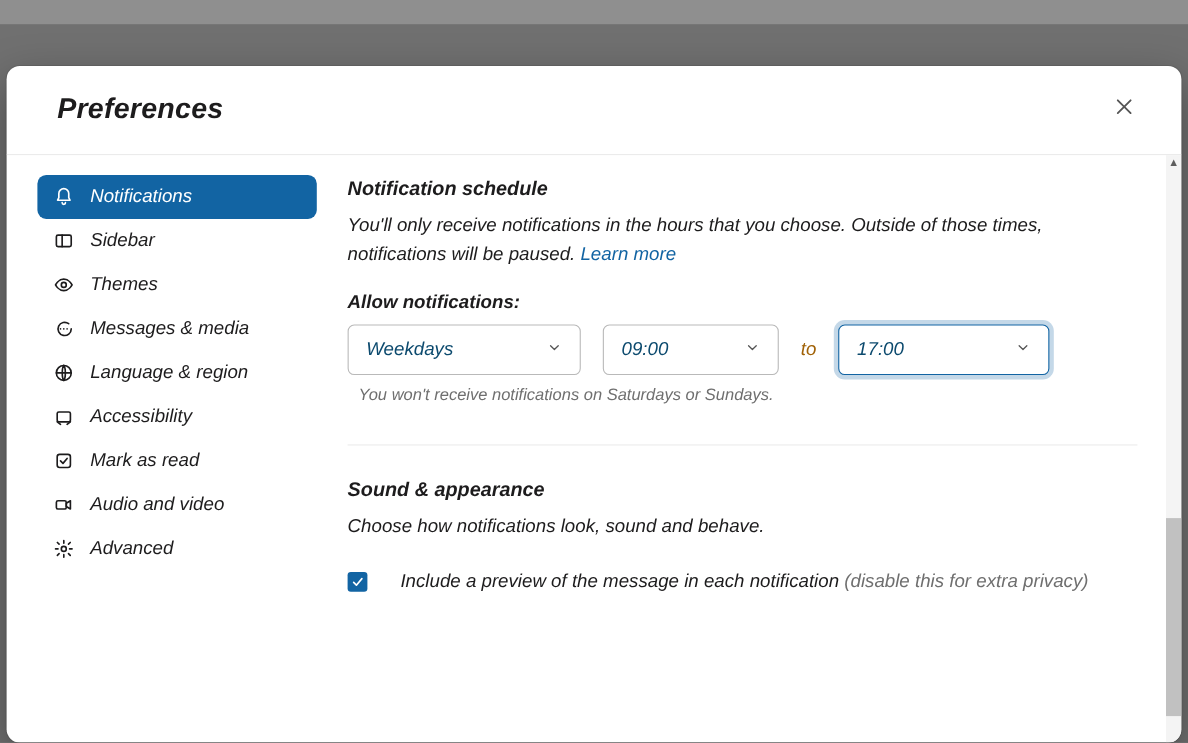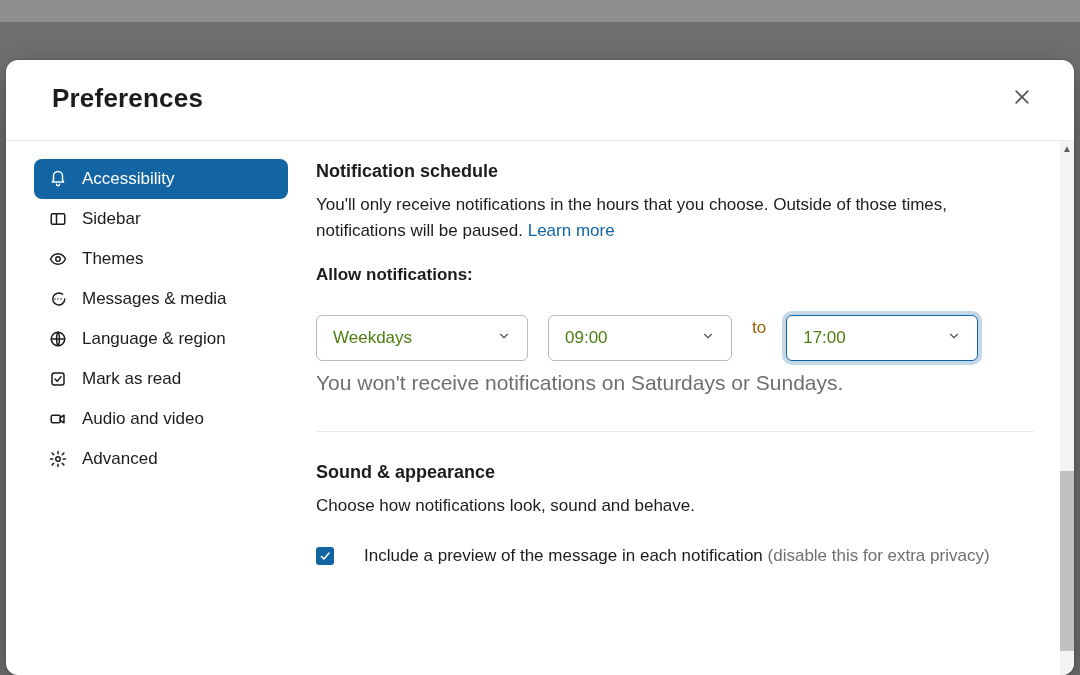--- a/index.html
+++ b/index.html
@@ -2,21 +2,21 @@
 <html><head>
 <meta charset="utf-8">
 <style>
   * { box-sizing: border-box; }
   html, body { margin:0; padding:0; width:1080px; height:675px; font-family: -apple-system, BlinkMacSystemFont, "Segoe UI", Helvetica, Arial, sans-serif; color:#1d1c1d; background:#383838; overflow:hidden; }
   .backdrop { position:relative; width:100%; height:100%; background:#8f8f8f; }
   .backdrop .bottom-band { position:absolute; left:0; right:0; top:22px; bottom:0; background:#707070; }
   .modal {
     position:absolute; left:6px; right:6px; top:60px; bottom:0;
     background:#fff; border-radius:12px; box-shadow:0 0 0 1px rgba(0,0,0,0.08), 0 14px 40px rgba(0,0,0,0.35);
-    display:flex; flex-direction:column; overflow:hidden;
+    display:flex; flex-direction:column; overflow:hidden;font-style:italic;
   }
   .modal-header {
     display:flex; align-items:center; justify-content:space-between;
     padding:20px 34px 24px 46px; border-bottom:1px solid #ebebeb;
   }
   .modal-title { font-size:26px; font-weight:800; letter-spacing:.2px; }
   .close-btn {
     width:36px; height:36px; border:none; background:transparent; border-radius:6px;
     display:flex; align-items:center; justify-content:center; cursor:pointer; color:#555;
   }
@@ -43,26 +43,26 @@
   .fake-scroll-thumb.top-arrow { top:0; height:14px; display:flex; align-items:center; justify-content:center; background:transparent; color:#5e5e5e; font-size:10px; }
   .fake-scroll-thumb.main { top:330px; height:180px; }
   .section-title { font-size:18px; font-weight:800; margin-bottom:10px; }
   .section-desc { font-size:17px; color:#1d1c1d; line-height:1.55; margin-bottom:20px; }
   .learn-more { color:#1264a3; text-decoration:none; }
   .field-label { font-size:17px; font-weight:800; margin-bottom:10px; }
   .row { display:flex; align-items:center; gap:20px; margin-bottom:10px; }
   .select {
     display:flex; align-items:center; justify-content:space-between;
     height:46px; padding:0 16px; border:1px solid #b9b9b9; border-radius:6px; background:#fff;
-    cursor:pointer; font-size:17px; color:#4d7c0f;margin-top:20px;
+    cursor:pointer; font-size:17px; color:#0c4a6e;
   }
   .select.focused { box-shadow:0 0 0 4px rgba(18,100,163,0.25); border-color:#1264a3; }
   .select .chev { margin-left:20px; color:#555; }
   .to-text { font-size:17px; color:#a16207; }
-  .note { font-size:21px; color:#6f6f6f; margin-top:4px; }
+  .note { font-size:15px; color:#6f6f6f; margin-top:4px;margin-left:10px; }
   .divider { height:1px; background:#ebebeb; margin:36px 0 30px; }
   .checkbox-row { display:flex; gap:30px; align-items:flex-start; }
   .checkbox {
     width:18px; height:18px; flex:0 0 18px; border-radius:3px; background:#1264a3;
     display:flex; align-items:center; justify-content:center; margin-top:4px; cursor:pointer;
   }
   .checkbox svg { stroke:#fff; }
   .checkbox-label { font-size:17px; line-height:1.55; }
   .muted { color:#6f6f6f; }
 </style>
@@ -90,21 +90,21 @@
 
       <nav class="sidebar">
 
         <div class="sidebar-item selected">
           <span class="icon">
             <svg width="18" height="18" viewBox="0 0 24 24" fill="none" stroke-width="2" stroke-linecap="round" stroke-linejoin="round">
                 <path d="M6 8a6 6 0 0 1 12 0v5l1.5 3h-15L6 13z"></path>
                 <path d="M10 19a2 2 0 0 0 4 0"></path>
               </svg>
           </span>
-          <span>Accessibility</span>
+          <span>Notifications</span>
         </div>
 
         <div class="sidebar-item">
           <span class="icon">
             <svg width="18" height="18" viewBox="0 0 24 24" fill="none" stroke-width="2" stroke-linecap="round">
                 <rect x="3" y="5" width="18" height="14" rx="2"></rect>
                 <line x1="10" y1="5" x2="10" y2="19"></line>
               </svg>
           </span>
           <span>Sidebar</span>
@@ -133,20 +133,29 @@
         <div class="sidebar-item">
           <span class="icon">
             <svg width="18" height="18" viewBox="0 0 24 24" fill="none" stroke-width="2" stroke-linecap="round">
                 <circle cx="12" cy="12" r="9"></circle>
                 <path d="M3 12h18M12 3c2.5 3 2.5 15 0 18M12 3c-2.5 3-2.5 15 0 18"></path>
               </svg>
           </span>
           <span>Language &amp; region</span>
         </div>
 
+        <div class="sidebar-item">
+          <span class="icon">
+            <svg width="18" height="18" viewBox="0 0 24 24" fill="none" stroke-width="2" stroke-linecap="round" stroke-linejoin="round">
+                <rect x="4" y="6" width="16" height="12" rx="2"></rect>
+                <path d="M4 18l4 3M20 18l-4 3"></path>
+              </svg>
+          </span>
+          <span>Accessibility</span>
+        </div>
 
         <div class="sidebar-item">
           <span class="icon">
             <svg width="18" height="18" viewBox="0 0 24 24" fill="none" stroke-width="2" stroke-linecap="round" stroke-linejoin="round">
                 <rect x="4" y="4" width="16" height="16" rx="3"></rect>
                 <path d="M8 12l3 3 5-6"></path>
               </svg>
           </span>
           <span>Mark as read</span>
         </div>
@@ -186,21 +195,21 @@
 
           <div class="row">
             <div class="select" style="width:212px">
               <span>Weekdays</span>
               <span class="chev">
                 <svg width="14" height="14" viewBox="0 0 24 24" fill="none" stroke="#555" stroke-width="2" stroke-linecap="round" stroke-linejoin="round">
                     <polyline points="6 9 12 15 18 9"></polyline>
                   </svg>
               </span>
             </div>
-            <div class="select" style="width:184px">
+            <div class="select" style="width:160px">
               <span>09:00</span>
               <span class="chev">
                 <svg width="14" height="14" viewBox="0 0 24 24" fill="none" stroke="#555" stroke-width="2" stroke-linecap="round" stroke-linejoin="round">
                     <polyline points="6 9 12 15 18 9"></polyline>
                   </svg>
               </span>
             </div>
             <span class="to-text">to</span>
             <div class="select focused" style="width:192px">
               <span>17:00</span>

